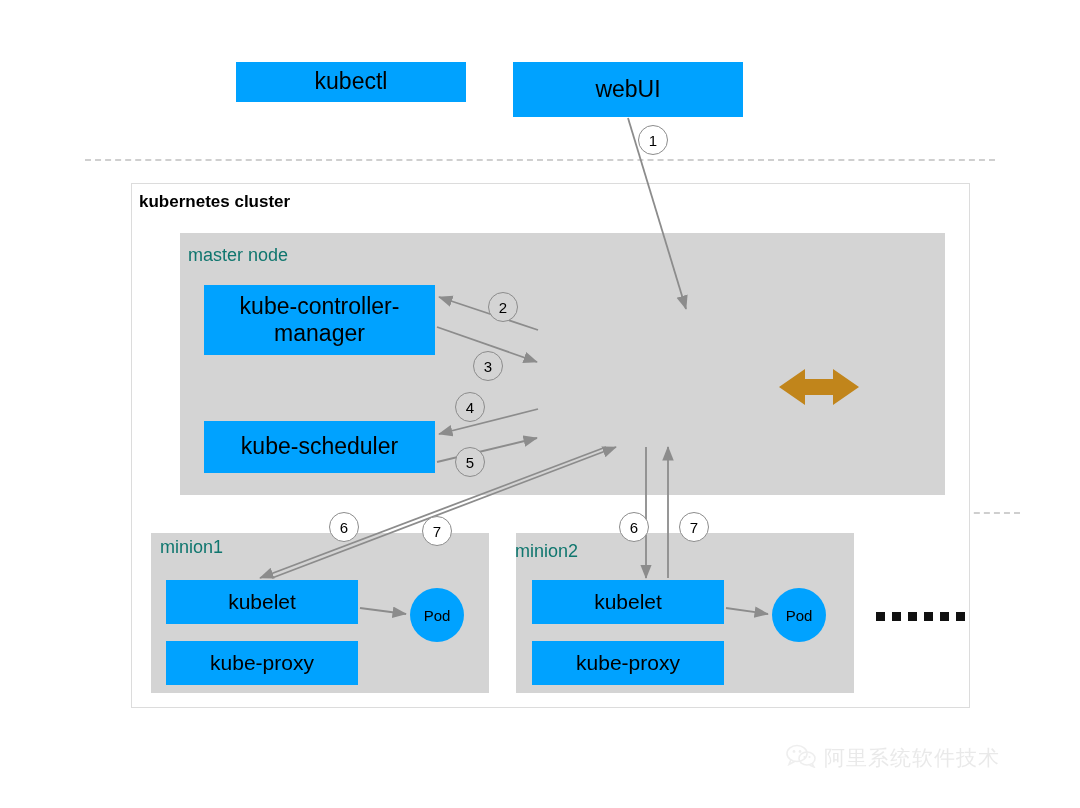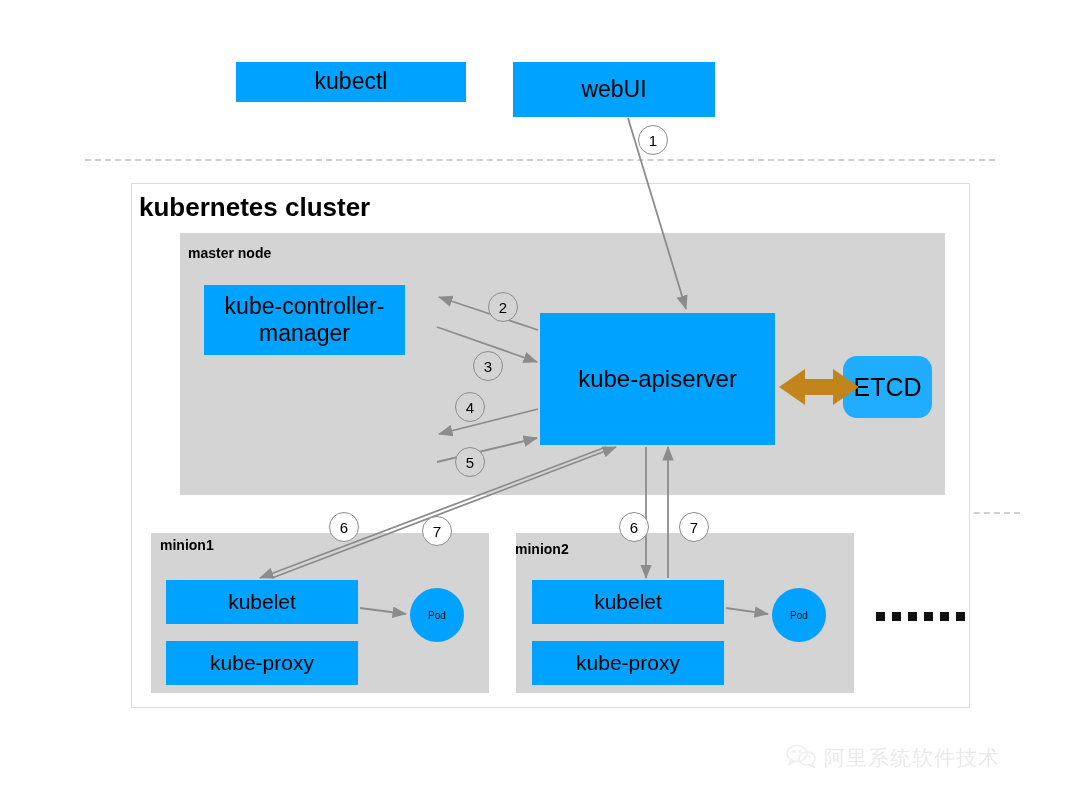--- a/index.html
+++ b/index.html
@@ -43,43 +43,43 @@
     font-size: 25px;
     box-sizing: border-box;
   }
   .pod-circle {
     background: #00A2FF;
     border-radius: 50%;
     color: #000;
     display: flex;
     align-items: center;
     justify-content: center;
-    font-size: 10px;
+    font-size: 15px;
     box-sizing: border-box;
   }
 
   
   .cluster-box {
     background: #ffffff;
     border: 1px solid #dcdcdc;
     box-sizing: border-box;
   }
   .gray-panel {
     background: #D4D4D4;
     box-sizing: border-box;
   }
   .panel-title {
-    color: #000000;
-    font-size: 14px;
-    font-weight: bold;
+    color: #0f766e;
+    font-size: 18px;
+    font-weight: normal;
     white-space: nowrap;
   }
   .cluster-title {
     color: #000000;
-    font-size: 26px;
+    font-size: 17px;
     font-weight: bold;
     white-space: nowrap;
   }
 
   
   .dashed-line {
     border-top: 2px dashed #cfcfcf;
     height: 0;
   }
 
@@ -146,49 +146,46 @@
 <div id="canvas">
 
   <div class="abs dashed-line" style="left:85px; top:159px; width:910px;"></div>
 
   <div class="abs dashed-line" style="left:140px; top:512px; width:880px;"></div>
 
   <div class="abs blue-box" style="left:236px; top:62px; width:230px; height:40px;">
     <span>kubectl</span>
   </div>
 
-  <div class="abs blue-box" style="left:513px; top:62px; width:202px; height:55px;">
+  <div class="abs blue-box" style="left:513px; top:62px; width:230px; height:55px;">
     <span>webUI</span>
   </div>
 
   <div class="abs cluster-box" style="left:131px; top:183px; width:839px; height:525px;"></div>
 
   <div class="abs cluster-title" style="left:139px; top:192px;">
     <span>kubernetes cluster</span>
   </div>
 
   <div class="abs gray-panel" style="left:180px; top:233px; width:765px; height:262px;"></div>
 
   <div class="abs panel-title" style="left:188px; top:245px;">
     <span>master node</span>
   </div>
 
-  <div class="abs blue-box" style="left:204px; top:285px; width:201px; height:70px;">
+  <div class="abs blue-box" style="left:204px; top:285px; width:231px; height:70px;">
     <span style="white-space:pre-line;">kube-controller-
 manager</span>
   </div>
 
-
-  <div class="abs blue-box" style="left:540px; top:313px; width:235px; height:132px; font-size:24px;">
-    <span>kube-apiserver</span>
-  </div>
-
-  <div class="abs etcd-box" style="left:843px; top:356px; width:89px; height:62px;">
-    <span>ETCD</span>
-  </div>
+  <div class="abs blue-box" style="left:204px; top:421px; width:231px; height:52px;">
+    <span>kube-scheduler</span>
+  </div>
+
+
 
   <div class="abs gray-panel" style="left:151px; top:533px; width:338px; height:160px;"></div>
 
   <div class="abs panel-title" style="left:160px; top:537px;">
     <span>minion1</span>
   </div>
 
   <div class="abs blue-box small" style="left:166px; top:580px; width:192px; height:44px;">
     <span>kubelet</span>
   </div>

